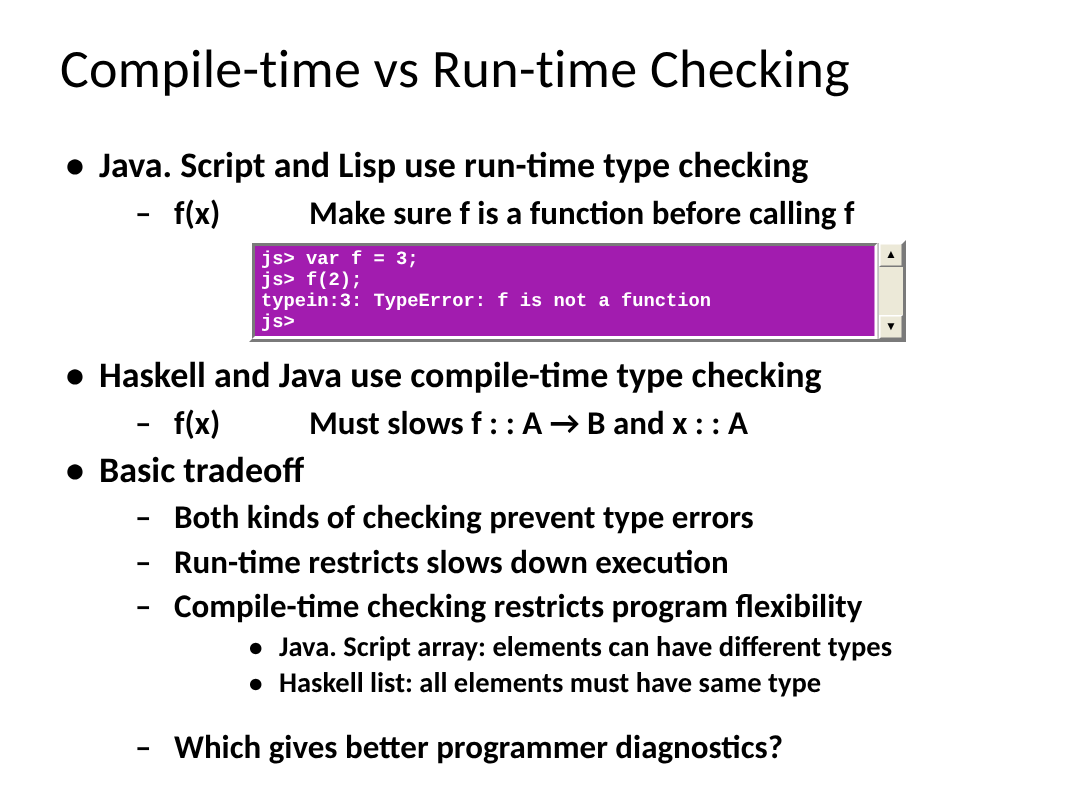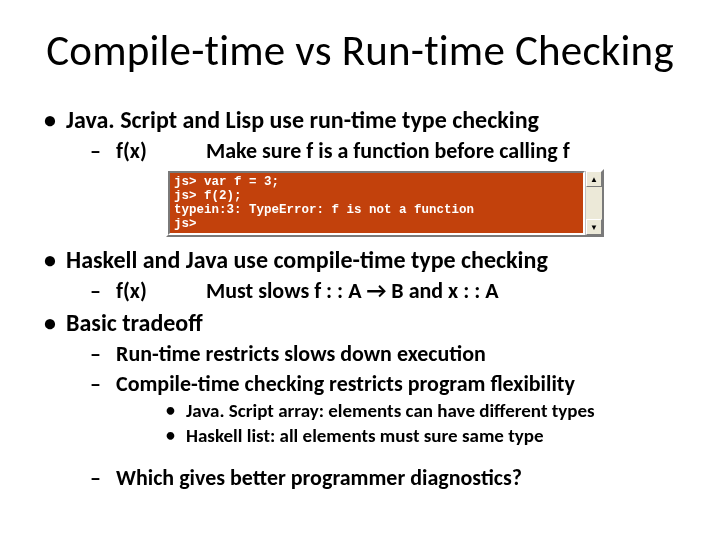--- a/index.html
+++ b/index.html
@@ -12,23 +12,22 @@
     color: #000;
   }
   .slide {
     width: 720px;
     height: 540px;
     box-sizing: border-box;
     padding: 24px 40px 20px 40px;
     position: relative;
   }
   h1.title {
-    font-size: 43px;
+    font-size: 36px;
     font-weight: 400;
-    text-align: center;
     margin: 0 0 28px 0;
     letter-spacing: 0.2px;
   }
   ul.lvl1 {
     list-style: none;
     padding: 0;
     margin: 0;
     font-size: 24px;
   }
   ul.lvl1 > li {
@@ -97,21 +96,21 @@
     border: 2px solid #fff;
     border-right-color: #7a7a7a;
     border-bottom-color: #7a7a7a;
     box-sizing: border-box;
   }
   .term-inner {
     display: flex;
   }
   .term-body {
     flex: 1;
-    background: #c2410c;
+    background: #a21caf;
     color: #fff;
     font-family: "Courier New", monospace;
     font-size: 12.5px;
     line-height: 14px;
     padding: 2px 4px 2px 4px;
     border: 2px solid #7a7a7a;
     border-right-color:#fff;
     border-bottom-color:#fff;
     white-space: pre;
     min-height: 56px;
@@ -183,26 +182,27 @@
             <span class="fx">f(x)</span>
             <span>Must slows f : : A → B and x : : A</span>
           </span>
         </li>
       </ul>
     </li>
 
     <li>
       <span>Basic tradeoff</span>
       <ul class="lvl2">
+        <li>Both kinds of checking prevent type errors</li>
         <li>Run-time restricts slows down execution</li>
         <li>
           <span>Compile-time checking restricts program flexibility</span>
           <ul class="lvl3">
             <li>Java. Script array: elements can have different types</li>
-            <li>Haskell list: all elements must sure same type</li>
+            <li>Haskell list: all elements must have same type</li>
           </ul>
         </li>
         <li>Which gives better programmer diagnostics?</li>
       </ul>
     </li>
 
   </ul>
 
 </div>
 

